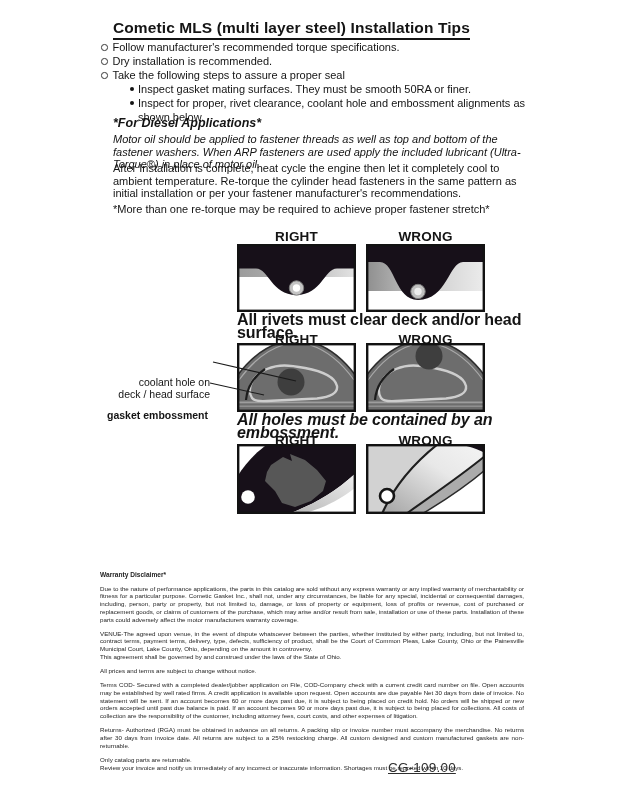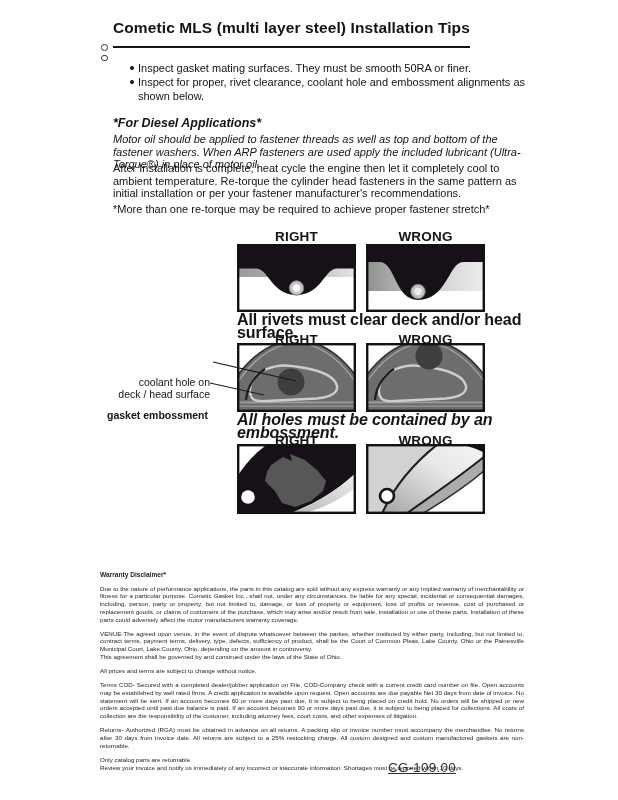--- a/index.html
+++ b/index.html
@@ -5,21 +5,21 @@
   html,body{margin:0;padding:0;}
   body{
     width:618px;height:800px;position:relative;background:#ffffff;
     font-family:"Liberation Sans",sans-serif;color:#141414;
     -webkit-font-smoothing:antialiased;overflow:hidden;
   }
   .abs{position:absolute;}
   
   .title{
     left:113px;top:19px;font-size:15.5px;font-weight:bold;
-    border-bottom:2px solid #141414;padding-bottom:9px;letter-spacing:0.1px;
+    border-bottom:2px solid #141414;padding-bottom:1px;letter-spacing:0.1px;
   }
   
   .tips{left:101px;top:40px;width:432px;font-size:11px;line-height:14px;}
   .tip{display:flex;align-items:flex-start;}
   .b-open{
     flex:0 0 auto;width:4.5px;height:4.5px;border:1.1px solid #3a3a3a;border-radius:50%;
     margin:4px 5px 0 0;
   }
   .subtips{margin-left:29px;}
   .b-fill{
@@ -48,23 +48,29 @@
   .pageno{left:388px;top:760px;font-size:13.5px;color:#2e2e2e;letter-spacing:0.2px;text-decoration:underline;}
 </style>
 </head>
 <body>
 
 <div class="abs title">Cometic MLS (multi layer steel) Installation Tips</div>
 
 <div class="abs tips">
   <div class="tip">
     <span class="b-open"></span>
+    <span>Follow manufacturer's recommended torque specifications.</span>
   </div>
   <div class="tip">
     <span class="b-open"></span>
+    <span>Dry installation is recommended.</span>
+  </div>
+  <div class="tip">
+    <span class="b-open"></span>
+    <span>Take the following steps to assure a proper seal</span>
   </div>
   <div class="subtips">
     <div class="tip">
       <span class="b-fill"></span>
       <span>Inspect gasket mating surfaces.  They must be smooth 50RA or finer.</span>
     </div>
     <div class="tip">
       <span class="b-fill"></span>
       <span>Inspect for proper, rivet clearance, coolant hole and embossment alignments as shown below.</span>
     </div>

